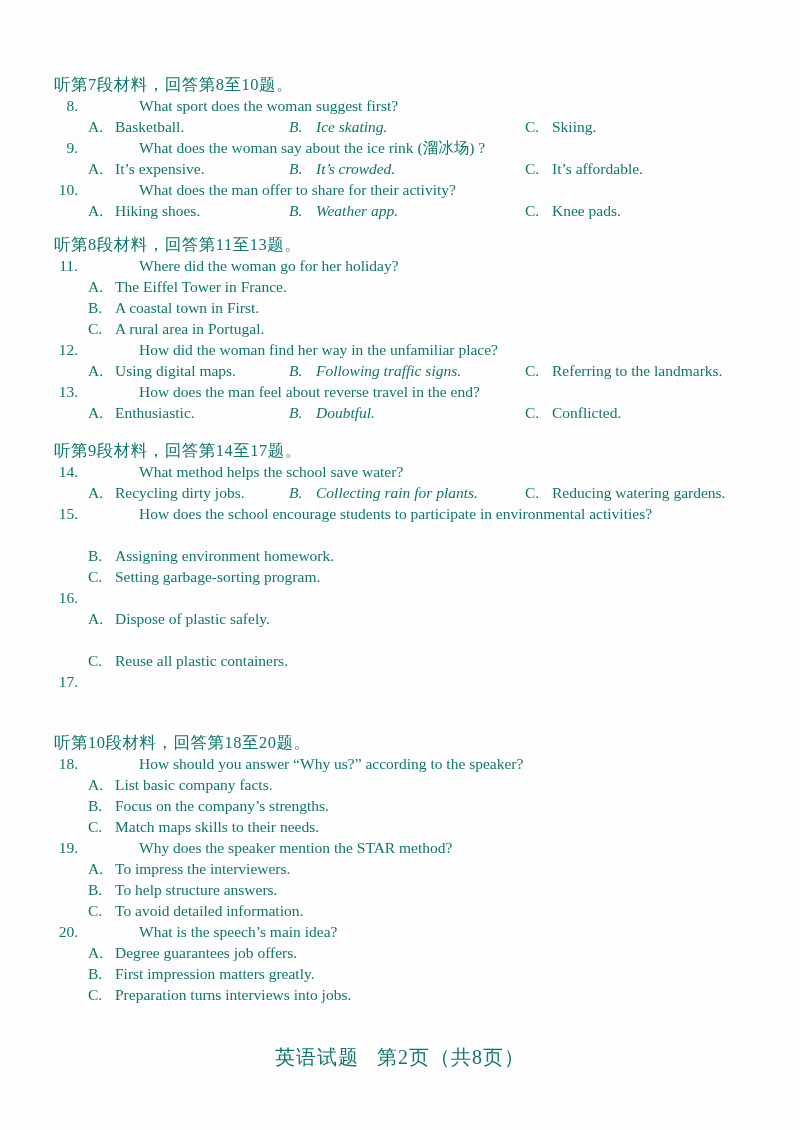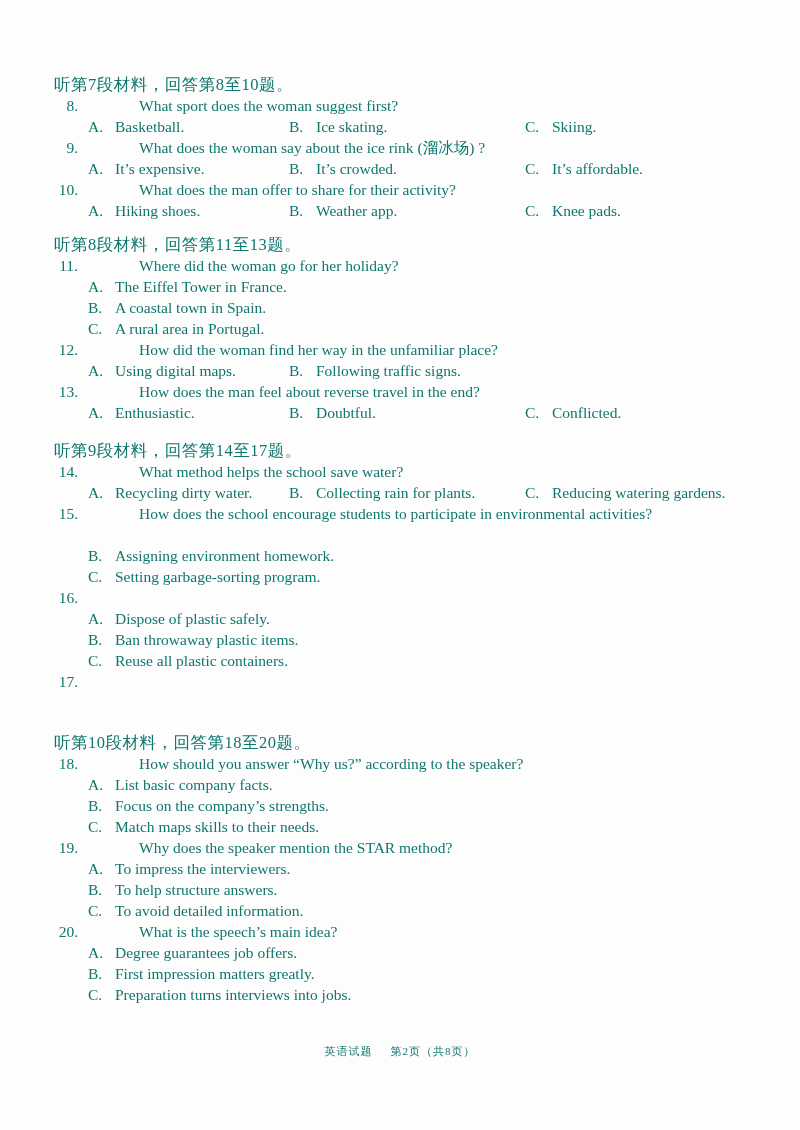--- a/index.html
+++ b/index.html
@@ -39,33 +39,33 @@
   }
   .qtext {
     position: absolute;
     left: 97px;
     margin-left: 42px;
   }
   .opt {
     position: absolute;
   }
   .colA { left: 88px; }
-  .colB { left: 289px; }
+  .colB { left: 289px; font-style: italic; }
   .colC { left: 525px; }
   .olabel {
     display: inline-block;
     min-width: 27px;
   }
   .footer {
     position: absolute;
     top: 1044px;
     left: 0;
     width: 800px;
     text-align: center;
-    font-size: 11px;
+    font-size: 20px;
     letter-spacing: 1px;
   }
   .footer .gap { display: inline-block; width: 18px; }
 </style>
 </head>
 <body>
 
 <div class="page">
 
   <div class="line section-header" style="top:74px">听第7段材料，回答第8至10题。</div>
@@ -103,53 +103,54 @@
   <div class="line section-header" style="top:234px">听第8段材料，回答第11至13题。</div>
 
   <div class="line" style="top:255px">
     <span class="qnum">11.</span>
     <span class="qtext">Where did the woman go for her holiday?</span>
   </div>
   <div class="line" style="top:276px">
     <span class="opt colA"><span class="olabel">A.</span><span>The Eiffel Tower in France.</span></span>
   </div>
   <div class="line" style="top:297px">
-    <span class="opt colA"><span class="olabel">B.</span><span>A coastal town in Spain.</span></span>
+    <span class="opt colA"><span class="olabel">B.</span><span>A coastal town in First.</span></span>
   </div>
   <div class="line" style="top:318px">
     <span class="opt colA"><span class="olabel">C.</span><span>A rural area in Portugal.</span></span>
   </div>
 
   <div class="line" style="top:339px">
     <span class="qnum">12.</span>
     <span class="qtext">How did the woman find her way in the unfamiliar place?</span>
   </div>
   <div class="line" style="top:360px">
     <span class="opt colA"><span class="olabel">A.</span><span>Using digital maps.</span></span>
     <span class="opt colB"><span class="olabel">B.</span><span>Following traffic signs.</span></span>
+    <span class="opt colC"><span class="olabel">C.</span><span>Referring to the landmarks.</span></span>
   </div>
 
   <div class="line" style="top:381px">
     <span class="qnum">13.</span>
     <span class="qtext">How does the man feel about reverse travel in the end?</span>
   </div>
   <div class="line" style="top:402px">
     <span class="opt colA"><span class="olabel">A.</span><span>Enthusiastic.</span></span>
     <span class="opt colB"><span class="olabel">B.</span><span>Doubtful.</span></span>
     <span class="opt colC"><span class="olabel">C.</span><span>Conflicted.</span></span>
   </div>
 
   <div class="line section-header" style="top:440px">听第9段材料，回答第14至17题。</div>
 
   <div class="line" style="top:461px">
     <span class="qnum">14.</span>
     <span class="qtext">What method helps the school save water?</span>
   </div>
   <div class="line" style="top:482px">
-    <span class="opt colA"><span class="olabel">A.</span><span>Recycling dirty water.</span></span>
+    <span class="opt colA"><span class="olabel">A.</span><span>Recycling dirty jobs.</span></span>
     <span class="opt colB"><span class="olabel">B.</span><span>Collecting rain for plants.</span></span>
     <span class="opt colC"><span class="olabel">C.</span><span>Reducing watering gardens.</span></span>
   </div>
 
   <div class="line" style="top:503px">
     <span class="qnum">15.</span>
     <span class="qtext">How does the school encourage students to participate in environmental activities?</span>
   </div>
   <div class="line" style="top:545px">
     <span class="opt colA"><span class="olabel">B.</span><span>Assigning environment homework.</span></span>
@@ -157,23 +158,20 @@
   <div class="line" style="top:566px">
     <span class="opt colA"><span class="olabel">C.</span><span>Setting garbage-sorting program.</span></span>
   </div>
 
   <div class="line" style="top:587px">
     <span class="qnum">16.</span>
   </div>
   <div class="line" style="top:608px">
     <span class="opt colA"><span class="olabel">A.</span><span>Dispose of plastic safely.</span></span>
   </div>
-  <div class="line" style="top:629px">
-    <span class="opt colA"><span class="olabel">B.</span><span>Ban throwaway plastic items.</span></span>
-  </div>
   <div class="line" style="top:650px">
     <span class="opt colA"><span class="olabel">C.</span><span>Reuse all plastic containers.</span></span>
   </div>
 
   <div class="line" style="top:671px">
     <span class="qnum">17.</span>
   </div>
 
   <div class="line section-header" style="top:732px">听第10段材料，回答第18至20题。</div>
 

